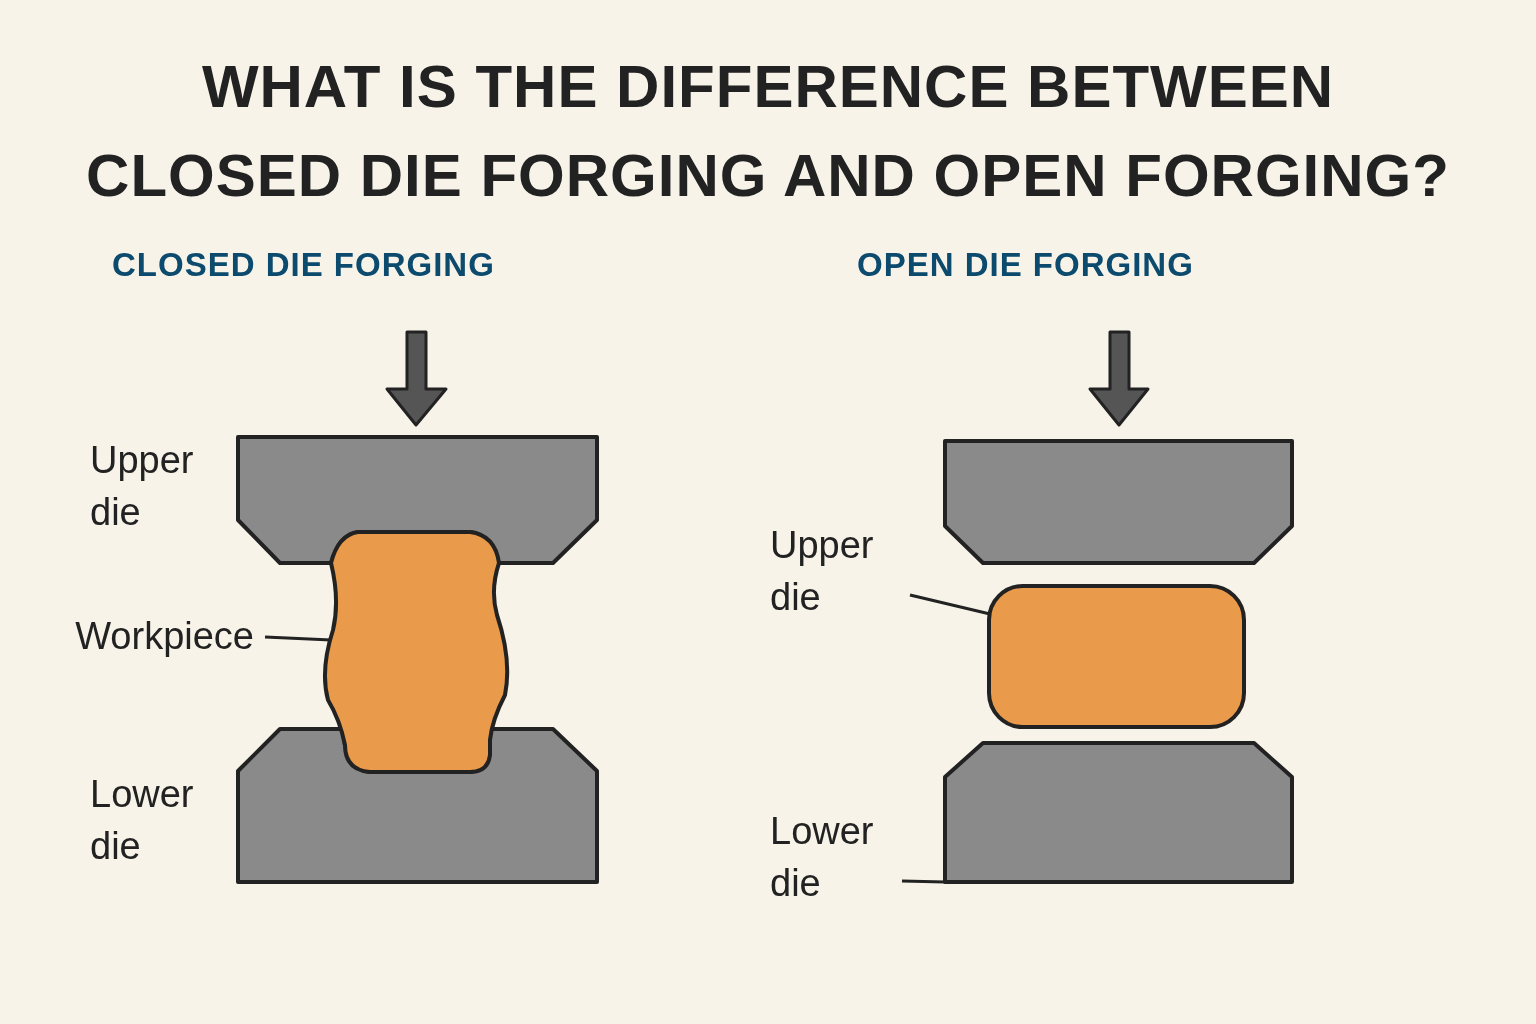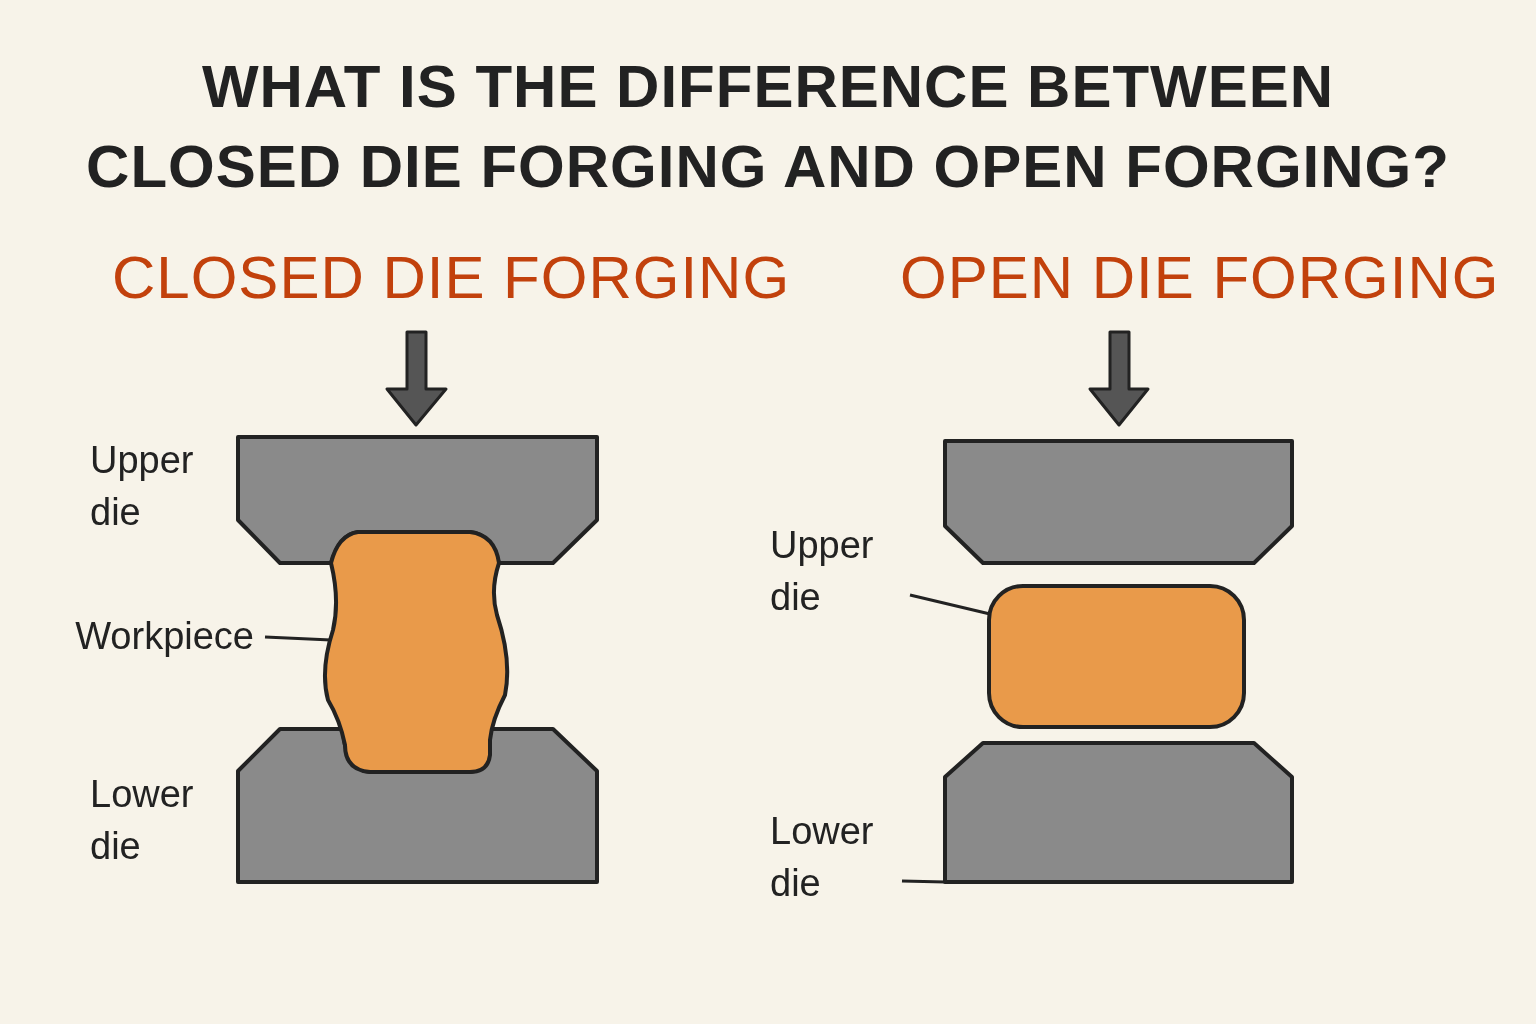--- a/index.html
+++ b/index.html
@@ -1,33 +1,33 @@
 <!DOCTYPE html>
 <html><head>
   <meta charset="utf-8">
   <style>
     html, body { margin:0; padding:0; }
     body { width:1536px; height:1024px; background:#f7f3e9; position:relative; overflow:hidden;
            font-family:"Liberation Sans", "DejaVu Sans", sans-serif; color:#222; }
     .title { position:absolute; left:0; width:1536px; text-align:center; font-weight:bold;
              font-size:60px; letter-spacing:1px; color:#222; line-height:1; }
     .t1 { top:57px; }
-    .t2 { top:137px; }
-    .sub { position:absolute; font-weight:normal; font-size:60px; letter-spacing:1px; color:#c2410c; line-height:1; }
+    .t2 { top:146px; }
+    .sub { position:absolute; font-weight:bold; font-size:33px; letter-spacing:1px; color:#0c4a6e; line-height:1; }
     .lbl { position:absolute; font-size:38px; color:#222; line-height:1; text-align:left; }
     svg.diagram { position:absolute; left:0; top:0; }
   </style>
 </head>
 <body>
 
 <div class="title t1">WHAT IS THE DIFFERENCE BETWEEN</div>
 <div class="title t2">CLOSED DIE FORGING AND OPEN FORGING?</div>
 
 <div class="sub" style="left:112px; top:248px;">CLOSED DIE FORGING</div>
-<div class="sub" style="left:900px; top:248px;">OPEN DIE FORGING</div>
+<div class="sub" style="left:857px; top:248px;">OPEN DIE FORGING</div>
 
 <svg class="diagram" width="1536" height="1024" viewBox="0 0 1536 1024">
 
   <g>
     <polygon points="407,332 426,332 426,389 446,389 416,425 387,389 407,389" fill="#555" stroke="#222" stroke-width="3" stroke-linejoin="round"></polygon>
   </g>
 
   <g>
     <path d="M238,437 L597,437 L597,520 L553,563 L499,563 Q490,533 470,532 L358,532 Q340,534 331,563 L280,563 L238,520 Z" fill="#8a8a8a" stroke="#222" stroke-width="4" stroke-linejoin="round"></path>
   </g>

